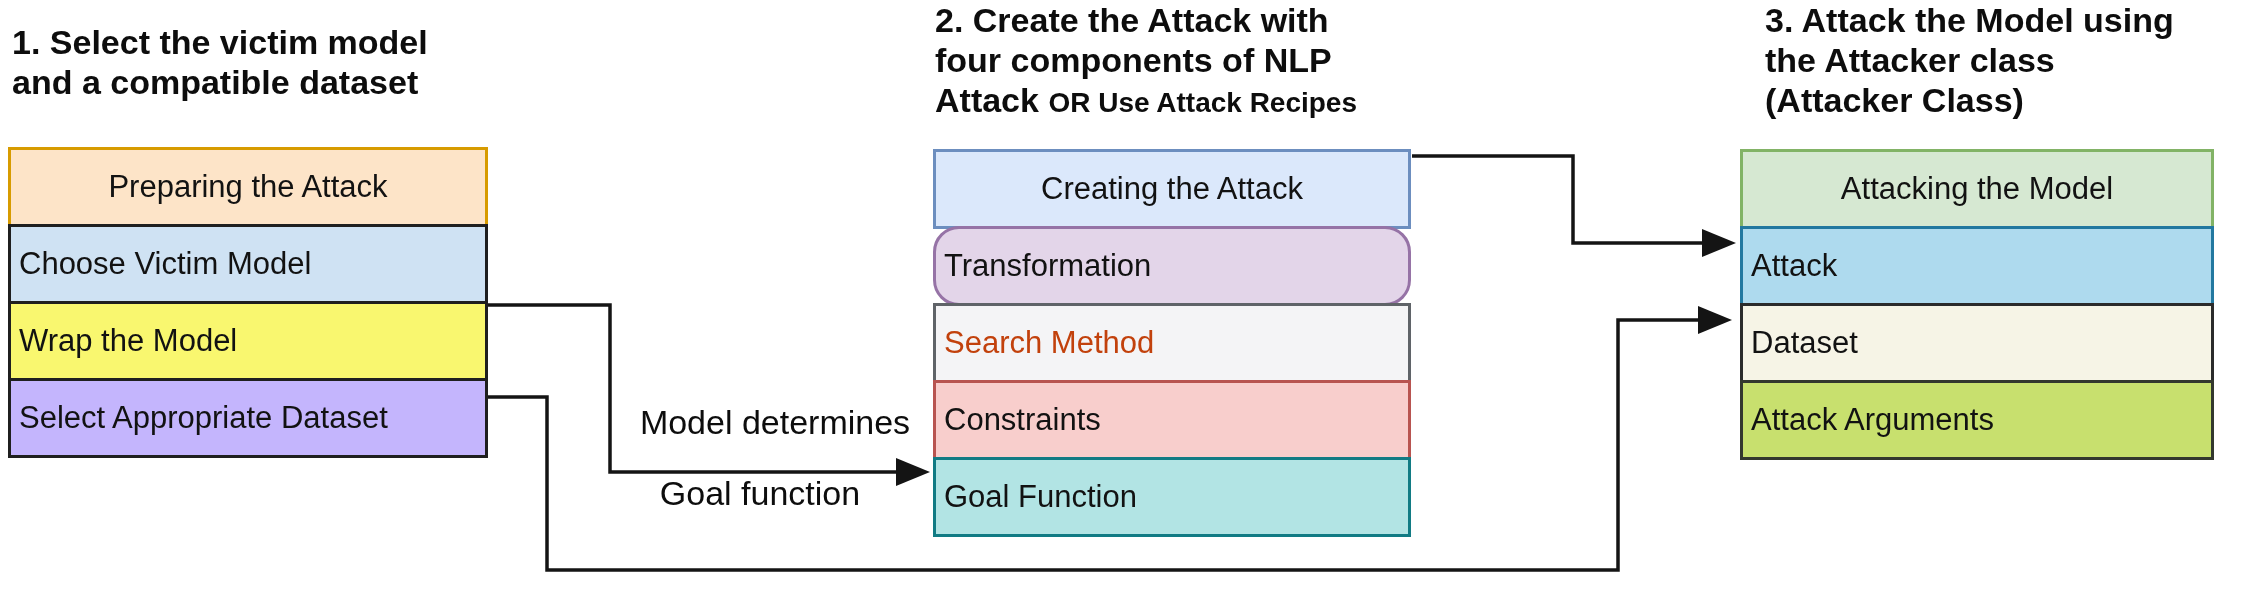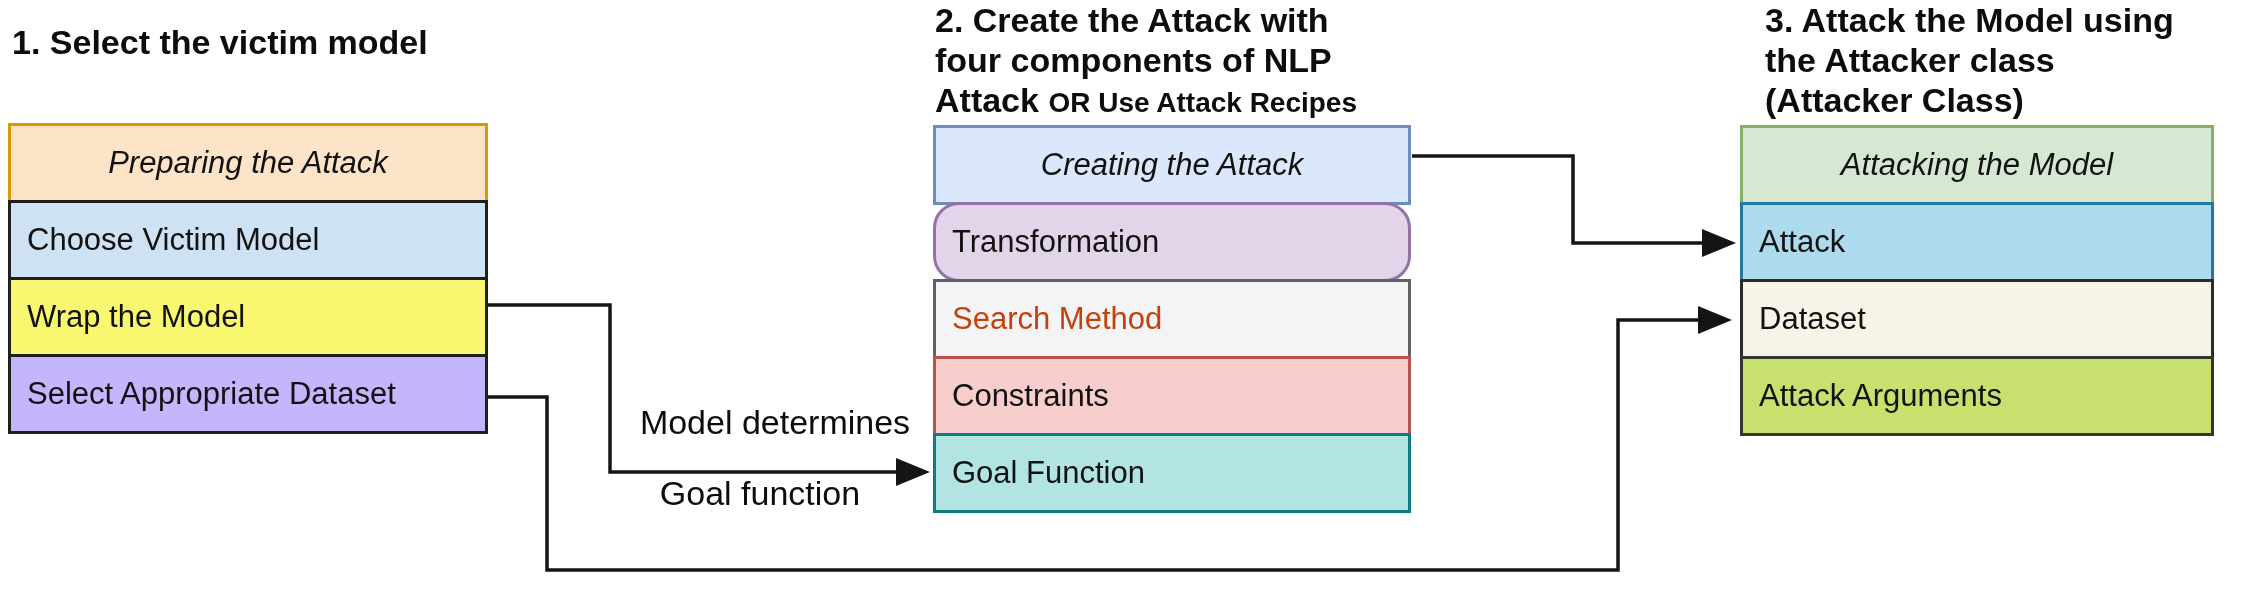--- a/index.html
+++ b/index.html
@@ -23,30 +23,30 @@
     font-size:28px;
   }
   .stackbox{position:absolute;}
   .cell{
     box-sizing:border-box;
     height:80px;
     margin-top:-3px;
     border:3px solid #1f1f1f;
     display:flex;
     align-items:center;
-    padding:0 16px;
+    padding:0 8px;
     font-size:31px;
     background:#ffffff;
     white-space:nowrap;
   }
   .cell:first-child{margin-top:0;}
   .cell.hdr{
     justify-content:center;
-    font-style:italic;
     padding:16px;
+    margin-top:24px;
   }
   
   .c-prep-hdr{background:#fde4c8;border-color:#d79b00;}
   .c-victim   {background:#cfe2f3;}
   .c-wrap     {background:#f9f76f;}
   .c-seldata  {background:#c4b5fd;}
   
   .c-create-hdr{background:#dbe8fb;border-color:#6c8ebf;}
   .c-transf    {background:#e3d5e9;border-color:#9673a6;border-radius:26px;}
   .c-search    {background:#f4f4f6;border-color:#5f6368;color:#c2410c;}
@@ -71,20 +71,21 @@
     white-space:nowrap;
   }
 </style>
 </head>
 <body>
 
 <div id="canvas">
 
   <div class="col-heading" style="left:12px;top:22px;">
     <div>1. Select the victim model</div>
+    <div>and a compatible dataset</div>
   </div>
 
   <div class="col-heading" style="left:935px;top:0px;">
     <div>2. Create the Attack with</div>
     <div>four components of NLP</div>
     <div><span>Attack </span><span class="small">OR Use Attack Recipes</span></div>
   </div>
 
   <div class="col-heading" style="left:1765px;top:0px;">
     <div>3. Attack the Model using</div>

